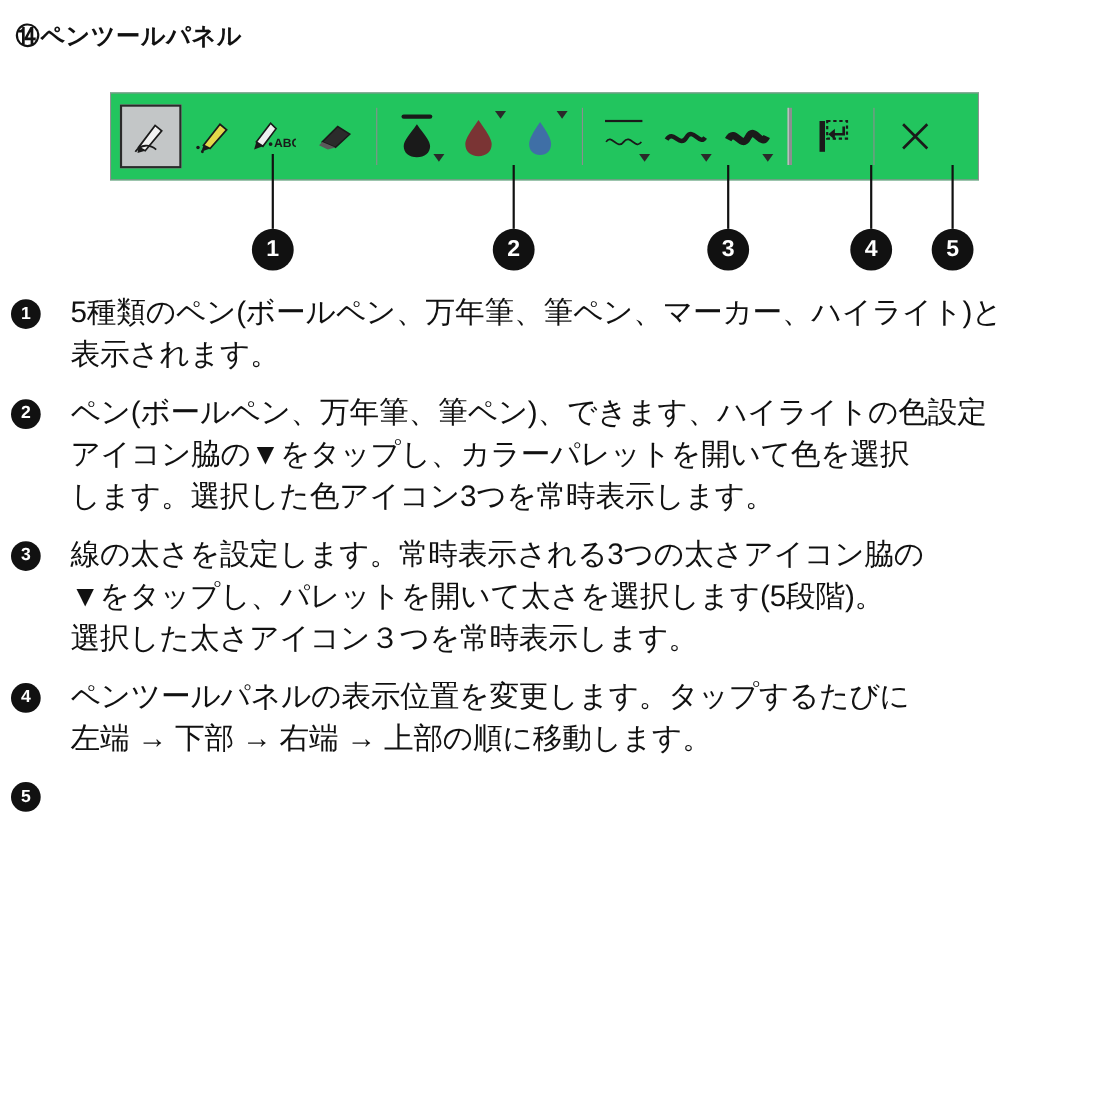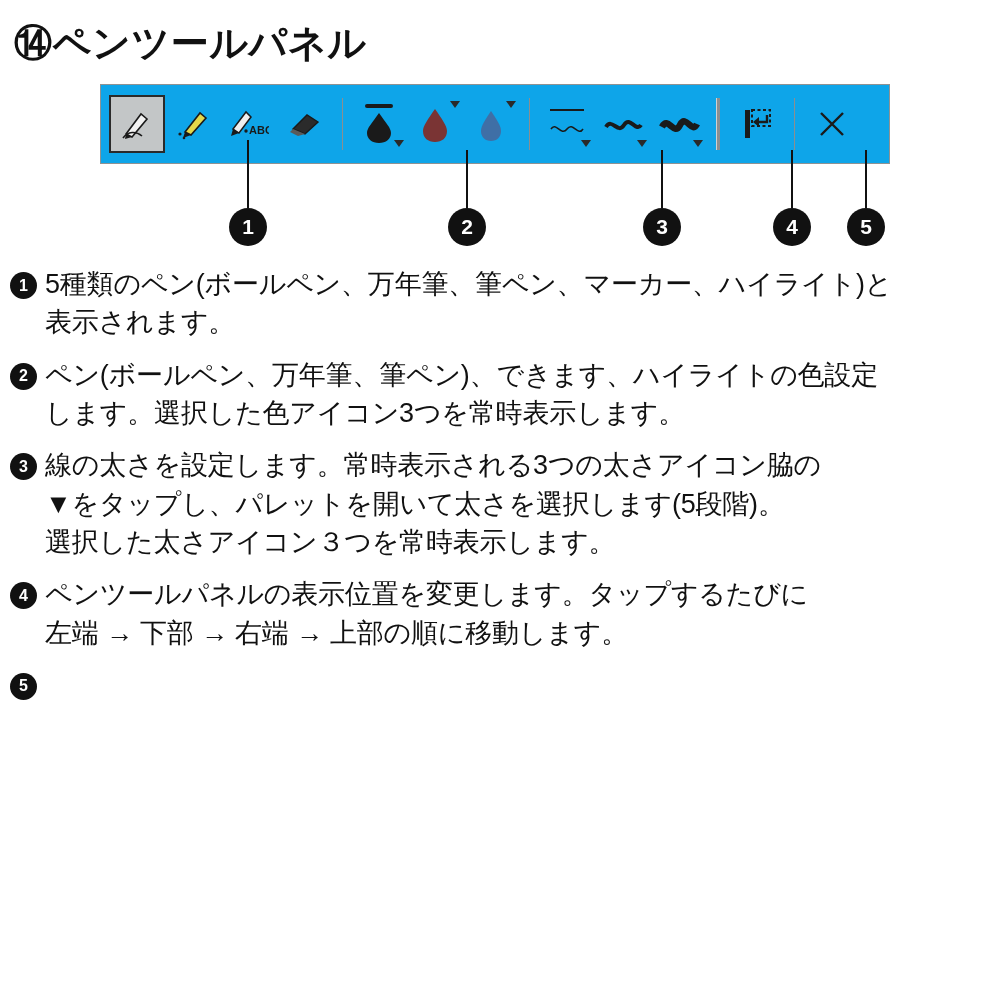--- a/index.html
+++ b/index.html
@@ -14,38 +14,38 @@
     color: #111111;
     position: relative;
     overflow: hidden;
   }
 
   
   .page-title {
     position: absolute;
     top: 18px;
     left: 14px;
-    font-size: 38px;
+    font-size: 22px;
     font-weight: 700;
     letter-spacing: 0.5px;
     white-space: nowrap;
   }
 
   
   .toolbar-wrap {
     position: absolute;
     top: 84px;
     left: 100px;
     width: 790px;
     height: 80px;
   }
   .toolbar {
     width: 100%;
     height: 100%;
-    background: #0ea5e9;
+    background: #22c55e;
     border: 1px solid #8e9293;
     box-sizing: border-box;
     display: flex;
     align-items: center;
     padding: 0 8px;
   }
   .tb-group {
     display: flex;
     align-items: center;
     height: 100%;
@@ -137,21 +137,21 @@
     align-items: center;
     justify-content: center;
     margin-top: 7px;
     margin-right: 8px;
   }
   .note-body {
     font-size: 27px;
     line-height: 1.42;
     letter-spacing: -0.2px;
   }
-  .note-body .ln { display: block; white-space: nowrap; }
+  .note-body .ln { display: block; white-space: nowrap; margin-left: 19px; }
 </style>
 </head>
 <body>
 
 <div class="page-title">⑭ペンツールパネル</div>
 
 <div class="toolbar-wrap">
   <div class="toolbar">
 
     <div class="tb-group">
@@ -279,20 +279,21 @@
     <div class="note-body">
       <span class="ln">5種類のペン(ボールペン、万年筆、筆ペン、マーカー、ハイライト)と</span>
       <span class="ln">表示されます。</span>
     </div>
   </div>
 
   <div class="note">
     <div class="note-num">2</div>
     <div class="note-body">
       <span class="ln">ペン(ボールペン、万年筆、筆ペン)、できます、ハイライトの色設定</span>
+      <span class="ln">アイコン脇の▼をタップし、カラーパレットを開いて色を選択</span>
       <span class="ln">します。選択した色アイコン3つを常時表示します。</span>
     </div>
   </div>
 
   <div class="note">
     <div class="note-num">3</div>
     <div class="note-body">
       <span class="ln">線の太さを設定します。常時表示される3つの太さアイコン脇の</span>
       <span class="ln">▼をタップし、パレットを開いて太さを選択します(5段階)。</span>
       <span class="ln">選択した太さアイコン３つを常時表示します。</span>

